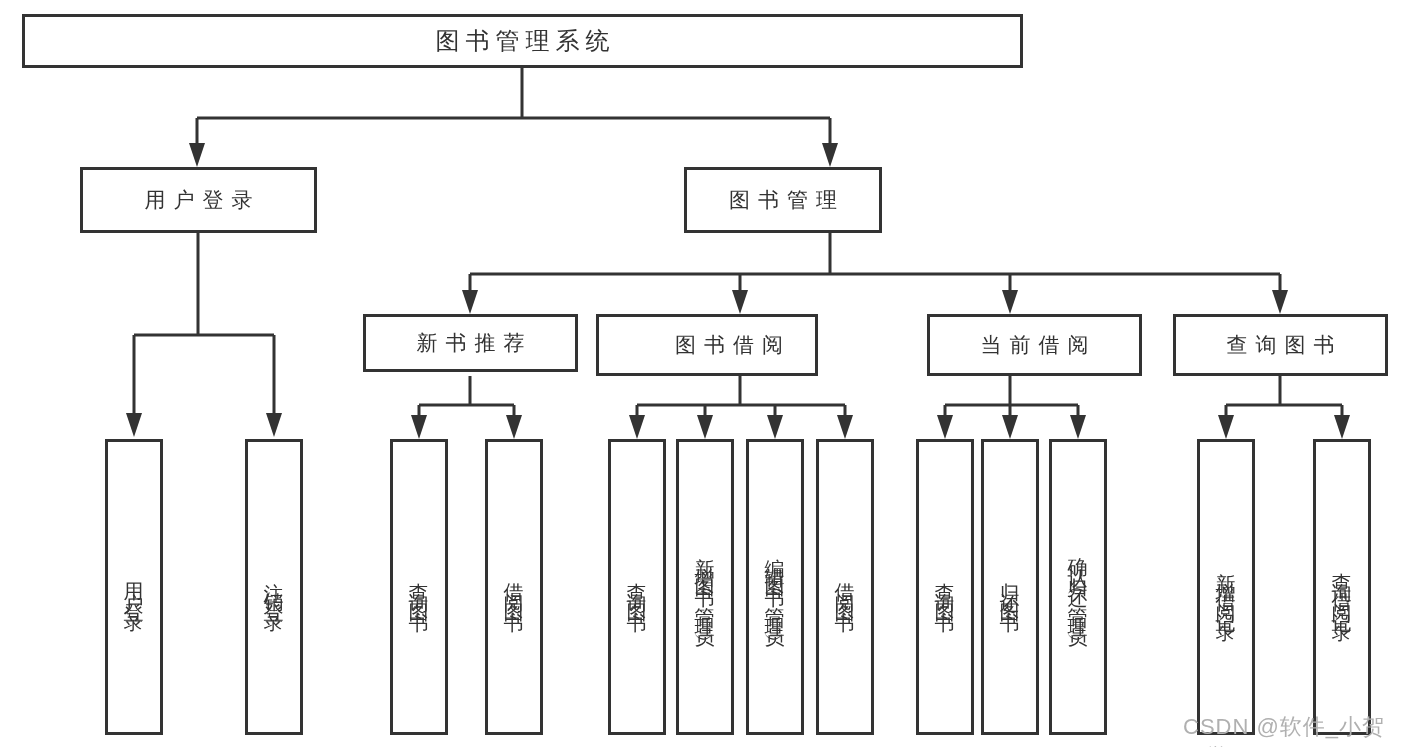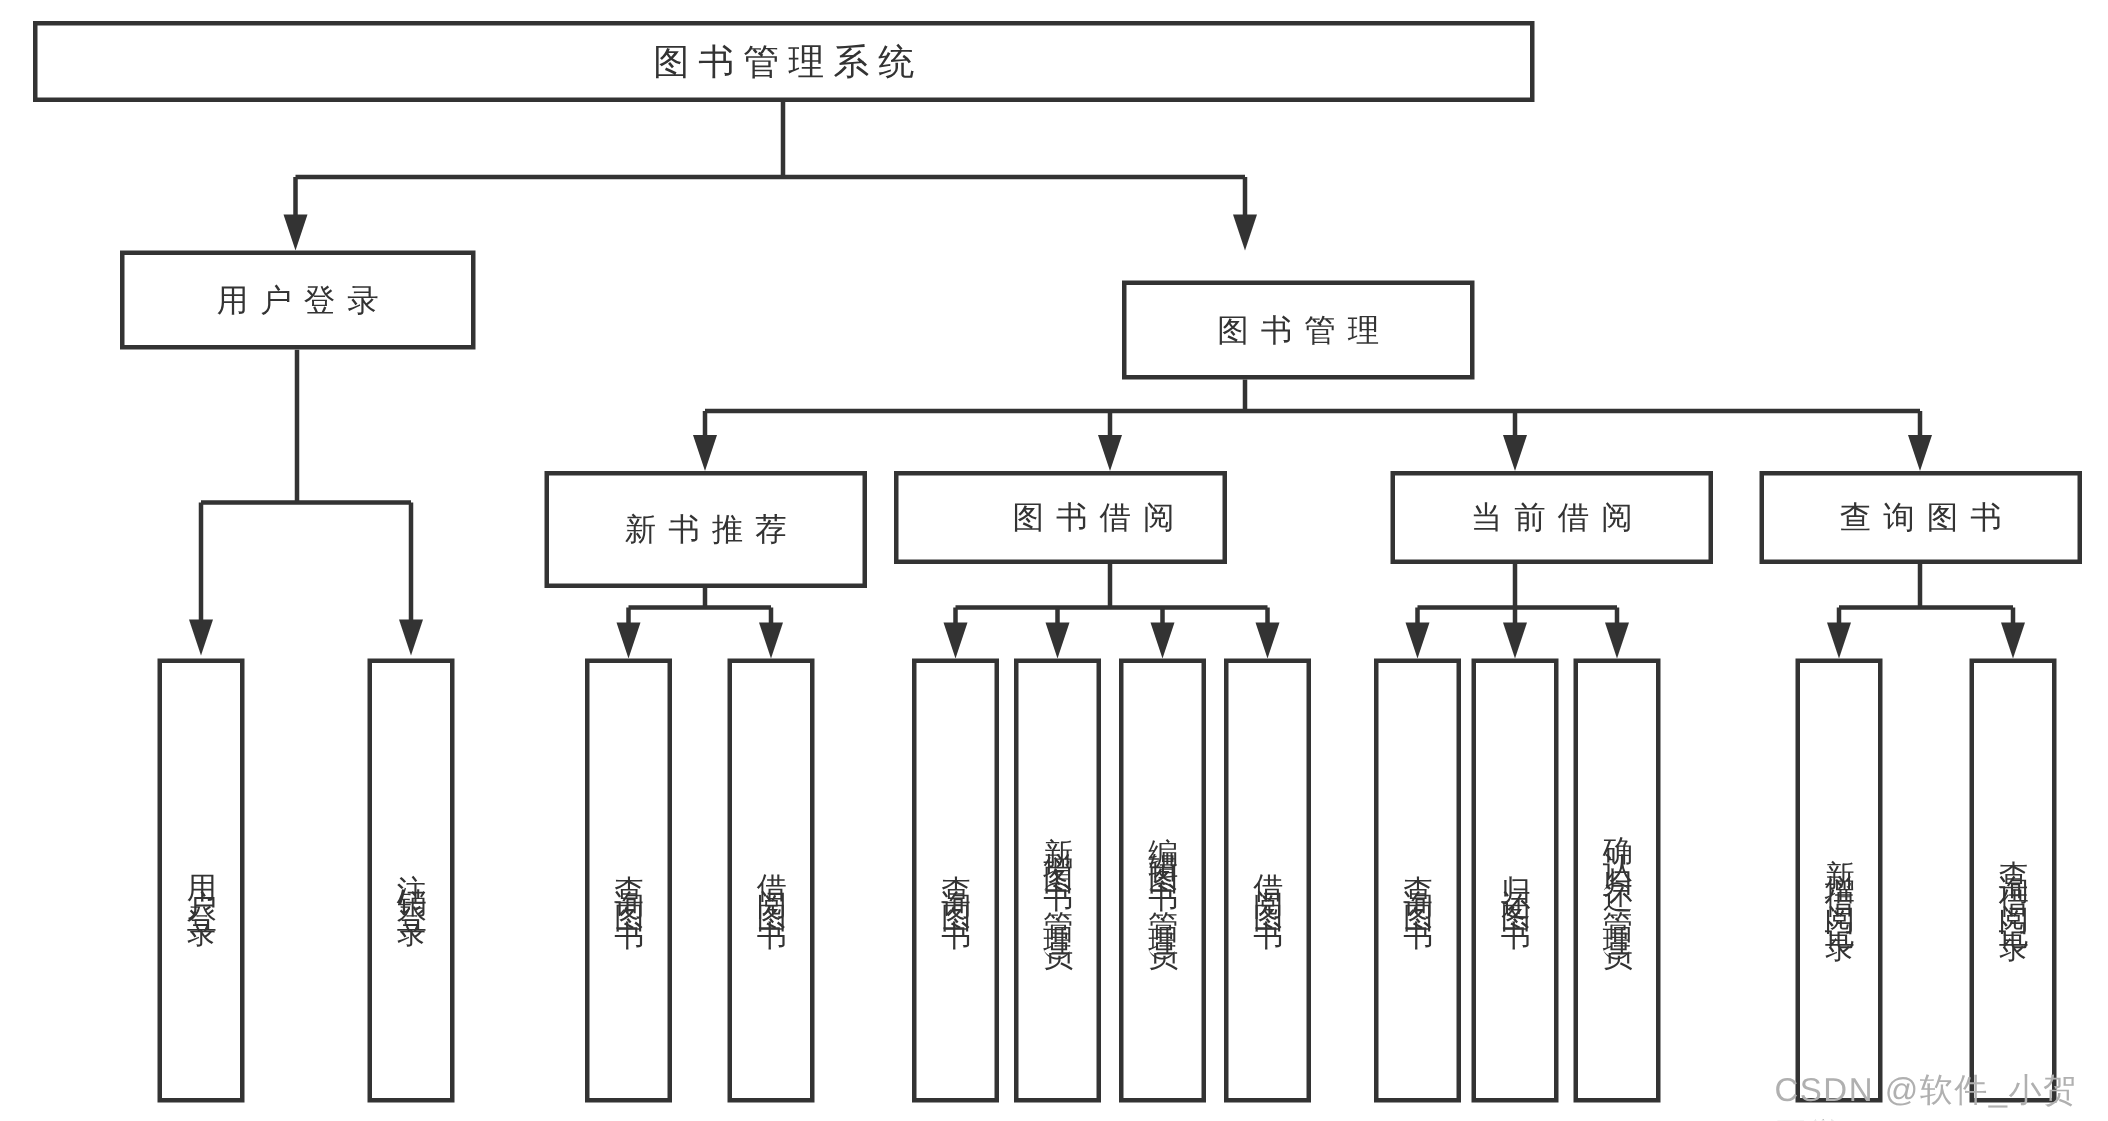--- a/index.html
+++ b/index.html
@@ -107,23 +107,23 @@
       <polygon points="1002,415 1018,415 1010,439"></polygon>
       <polygon points="1070,415 1086,415 1078,439"></polygon>
       <polygon points="1218,415 1234,415 1226,439"></polygon>
       <polygon points="1334,415 1350,415 1342,439"></polygon>
     </g>
   </svg>
 
   <div class="box root" style="left:22px;top:14px;width:1001px;height:54px;">图书管理系统</div>
 
   <div class="box branch" style="left:80px;top:167px;width:237px;height:66px;">用户登录</div>
-  <div class="box branch" style="left:748px;top:167px;width:235px;height:66px;margin-top:20px;">图书管理</div>
+  <div class="box branch" style="left:684px;top:167px;width:198px;height:66px;">图书管理</div>
 
-  <div class="box branch" style="left:363px;top:314px;width:215px;height:78px;">新书推荐</div>
+  <div class="box branch" style="left:363px;top:314px;width:215px;height:58px;">新书推荐</div>
   <div class="box branch" style="left:596px;top:314px;width:222px;height:62px;padding-left:44px;">图书借阅</div>
   <div class="box branch" style="left:903px;top:314px;width:215px;height:62px;margin-left:24px;">当前借阅</div>
   <div class="box branch" style="left:1173px;top:314px;width:215px;height:62px;">查询图书</div>
 
   <div class="box leaf" style="left:105px;top:439px;width:58px;height:296px;">用户登录</div>
   <div class="box leaf" style="left:245px;top:439px;width:58px;height:296px;">注销登录</div>
 
   <div class="box leaf" style="left:390px;top:439px;width:58px;height:296px;">查询图书</div>
   <div class="box leaf" style="left:485px;top:439px;width:58px;height:296px;">借阅图书</div>
 

